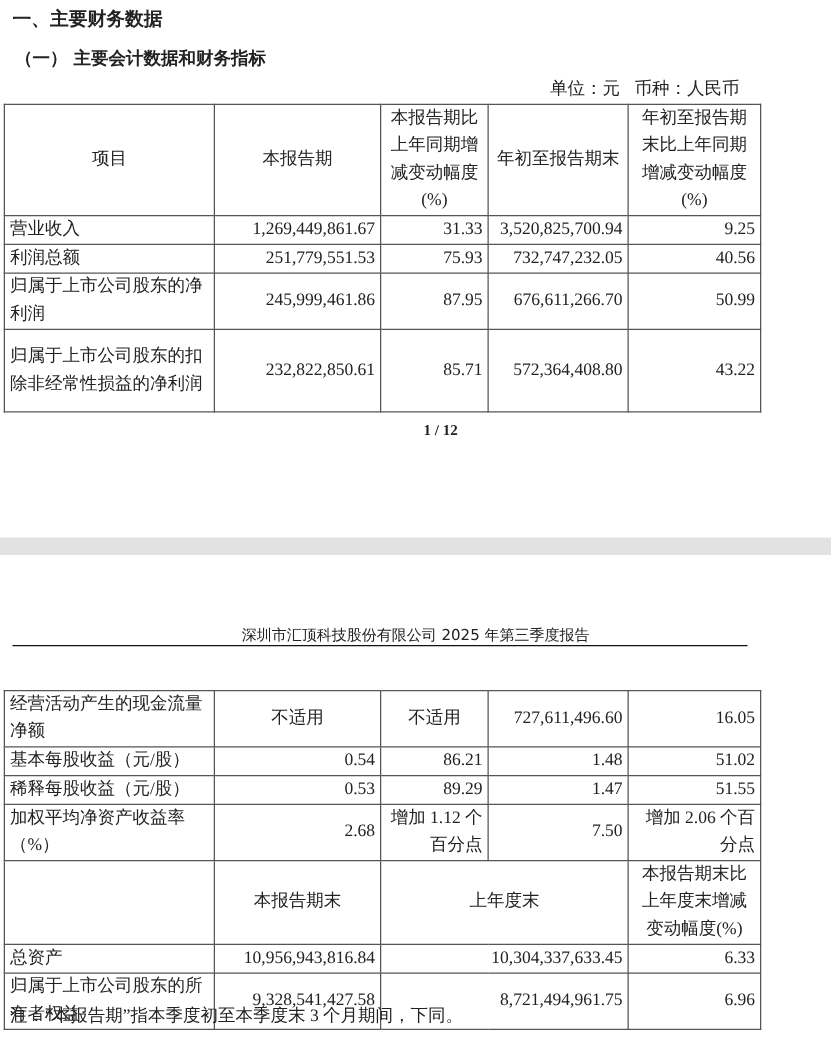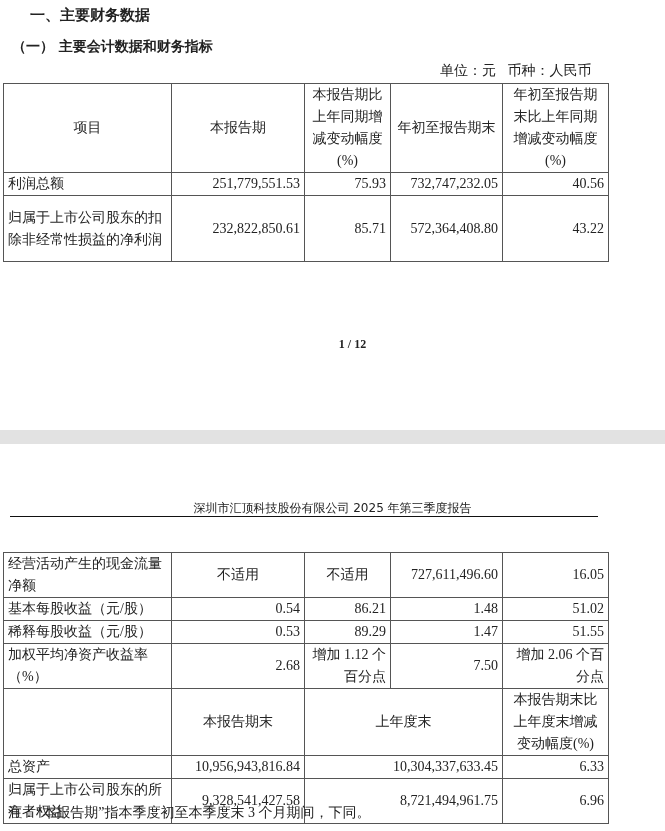--- a/index.html
+++ b/index.html
@@ -1,19 +1,19 @@
 <!DOCTYPE html>
 <html><head>
 <meta charset="utf-8">
 <style>
   html, body { margin:0; padding:0; }
   body { width:665px; height:831px; background:#fff; position:relative; overflow:hidden;
          font-family:"Liberation Serif","DejaVu Serif",serif; color:#222; }
   .h1 { position:absolute; left:10px; top:6px; font-size:15px; font-weight:bold;
-        font-family:"DejaVu Sans","Liberation Sans",sans-serif;margin-left:20px; }
+        font-family:"DejaVu Sans","Liberation Sans",sans-serif; }
   .h2 { position:absolute; left:12px; top:38px; font-size:14px; font-weight:bold;
         font-family:"DejaVu Sans","Liberation Sans",sans-serif; }
   .unit { position:absolute; left:440px; top:62px; font-size:14px; word-spacing:8px; }
   table { position:absolute; border-collapse:collapse; table-layout:fixed; }
   td { border:1px solid #555; font-size:14px; padding:0 4px; line-height:22px; vertical-align:middle; }
   td.r { text-align:right; }
   td.c { text-align:center; }
   td.l { text-align:left; }
   .t1 { left:3px; top:83px; width:605px; }
   .page-num { position:absolute; left:0; width:665px; top:337px; text-align:center; font-size:12px; font-weight:bold;margin-left:20px; }
@@ -41,25 +41,39 @@
     </colgroup>
   <tbody>
       <tr style="height:89px">
     <td class="c">项目</td>
     <td class="c">本报告期</td>
     <td class="c">本报告期比上年同期增减变动幅度(%)</td>
     <td class="c">年初至报告期末</td>
     <td class="c">年初至报告期末比上年同期增减变动幅度(%)</td>
   </tr>
   <tr style="height:22px">
+    <td class="l">营业收入</td>
+    <td class="r">1,269,449,861.67</td>
+    <td class="r">31.33</td>
+    <td class="r">3,520,825,700.94</td>
+    <td class="r">9.25</td>
+  </tr>
+  <tr style="height:22px">
     <td class="l">利润总额</td>
     <td class="r">251,779,551.53</td>
     <td class="r">75.93</td>
     <td class="r">732,747,232.05</td>
     <td class="r">40.56</td>
+  </tr>
+  <tr style="height:44px">
+    <td class="l">归属于上市公司股东的净利润</td>
+    <td class="r">245,999,461.86</td>
+    <td class="r">87.95</td>
+    <td class="r">676,611,266.70</td>
+    <td class="r">50.99</td>
   </tr>
   <tr style="height:66px">
     <td class="l">归属于上市公司股东的扣除非经常性损益的净利润</td>
     <td class="r">232,822,850.61</td>
     <td class="r">85.71</td>
     <td class="r">572,364,408.80</td>
     <td class="r">43.22</td>
   </tr>
 </tbody>
   </table>

